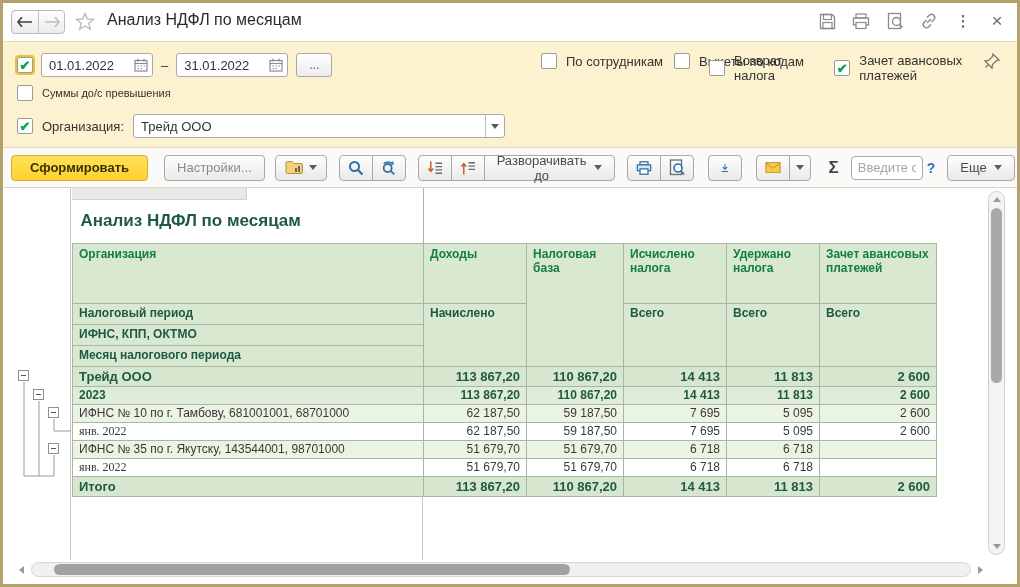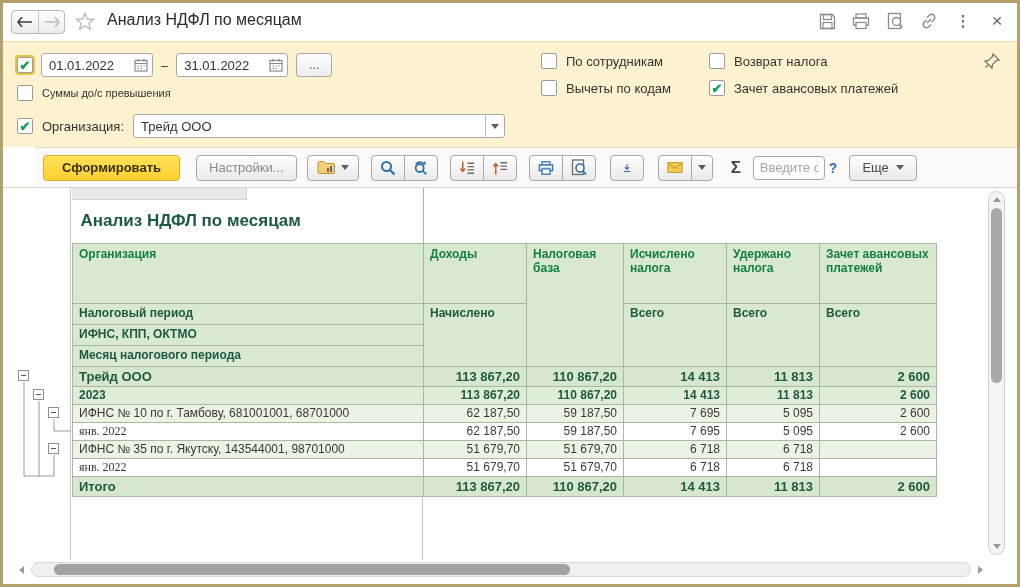--- a/index.html
+++ b/index.html
@@ -26,26 +26,26 @@
   .datefield { width:112px; height:24px; background:#fff; border:1px solid #a9a9a9; border-radius:3px; display:flex; align-items:center; padding:0 4px 0 7px; font-size:13px; color:#333; }
   .datefield .dval { flex:1; }
   .dash { color:#333; font-size:13px; }
   .btn-dots { width:36px; height:24px; background:linear-gradient(#fefefe,#ececec); border:1px solid #a9a9a9; border-radius:3px; font-size:12px; color:#555; display:flex; align-items:center; justify-content:center; cursor:pointer; }
   .f-row2 { position:absolute; left:14px; top:43px; display:flex; align-items:center; gap:9px; font-size:11px; color:#333; }
   .f-row3 { position:absolute; left:14px; top:72px; display:flex; align-items:center; gap:9px; font-size:13px; color:#333; }
   .combo { width:372px; height:24px; background:#fff; border:1px solid #a9a9a9; border-radius:3px; display:flex; align-items:center; font-size:13px; color:#333; }
   .combo .cval { flex:1; padding-left:7px; }
   .combo .dd { width:19px; height:22px; border-left:1px solid #bdbdbd; display:flex; align-items:center; justify-content:center; cursor:pointer; }
   .caret { width:0; height:0; border-left:4px solid transparent; border-right:4px solid transparent; border-top:5px solid #5b5b5b; }
-  .cb-col { position:absolute; top:11px; display:flex; flex-direction:column; gap:11px; }
+  .cb-col { position:absolute; top:11px; display:flex; flex-direction:row; gap:11px; }
   .cb-item { display:flex; align-items:center; gap:9px; font-size:13px; color:#333; }
   .pin { position:absolute; right:16px; top:10px; cursor:pointer; }
 
   
-  .toolbar { position:relative; height:40px; background:#fbfaf8; border-top:1px solid #e2ddc9; display:flex; align-items:center; padding:0 8px;margin-left:32px; }
+  .toolbar { position:relative; height:40px; background:#fbfaf8; border-top:1px solid #e2ddc9; display:flex; align-items:center; padding:0 8px; }
   .btn { height:26px; border:1px solid #a9a9a9; border-radius:4px; background:linear-gradient(#fefefe,#e9e9e9); font-size:13px; color:#4a4a4a; display:inline-flex; align-items:center; justify-content:center; padding:0 12px; cursor:pointer; font-family:"Liberation Sans", sans-serif; }
   .btn-generate { background:linear-gradient(#ffe259,#ffd02f); border-color:#d2ae2b; color:#3a3100; font-weight:bold; padding:0 18px; }
   .seg { display:inline-flex; }
   .seg > .btn { border-radius:0; margin-left:-1px; padding:0 8px; }
   .seg > .btn:first-child { border-radius:4px 0 0 4px; margin-left:0; }
   .seg > .btn:last-child { border-radius:0 4px 4px 0; }
   .icon-btn { width:34px; }
   .sigma { font-size:17px; font-weight:bold; color:#3d4650; margin:0 6px; cursor:pointer; }
   .searchbox { width:72px; height:24px; border:1px solid #a9a9a9; border-radius:4px; background:#fff; font-size:13px; padding:0 6px; color:#333; font-family:"Liberation Sans", sans-serif; }
   .searchbox::placeholder { color:#a6a6a6; }
@@ -246,20 +246,24 @@
             <path d="M4 1 V11 M1.5 8.5 L4 11.5 L6.5 8.5" fill="none" stroke="#cb5f28" stroke-width="1.6"></path>
             <path d="M9 3 H16 M9 6.5 H16 M9 10 H16 M9 13.5 H16" stroke="#6b6b6b" stroke-width="1.5"></path>
           </svg>
       </button>
       <button class="btn icon-btn">
         <svg width="17" height="16" viewBox="0 0 17 16">
             <path d="M4 15 V4 M1.5 6.5 L4 3.5 L6.5 6.5" fill="none" stroke="#cb5f28" stroke-width="1.6"></path>
             <path d="M9 2.5 H16 M9 6 H16 M9 9.5 H16" stroke="#6b6b6b" stroke-width="1.5"></path>
           </svg>
       </button>
+      <button class="btn" style="gap:7px; padding:0 12px;">
+        <span>Разворачивать до</span>
+        <span class="caret"></span>
+      </button>
     </span>
     <span class="seg" style="margin-right:14px;">
       <button class="btn icon-btn">
         <svg width="18" height="16" viewBox="0 0 18 16">
             <rect x="4.5" y="1" width="9" height="3.5" fill="none" stroke="#2f6fa7" stroke-width="1.4"></rect>
             <rect x="1.5" y="4.5" width="15" height="6.5" fill="#dce9f5" stroke="#2f6fa7" stroke-width="1.4"></rect>
             <rect x="4.5" y="9" width="9" height="6" fill="#fff" stroke="#2f6fa7" stroke-width="1.4"></rect>
           </svg>
       </button>
       <button class="btn icon-btn">

